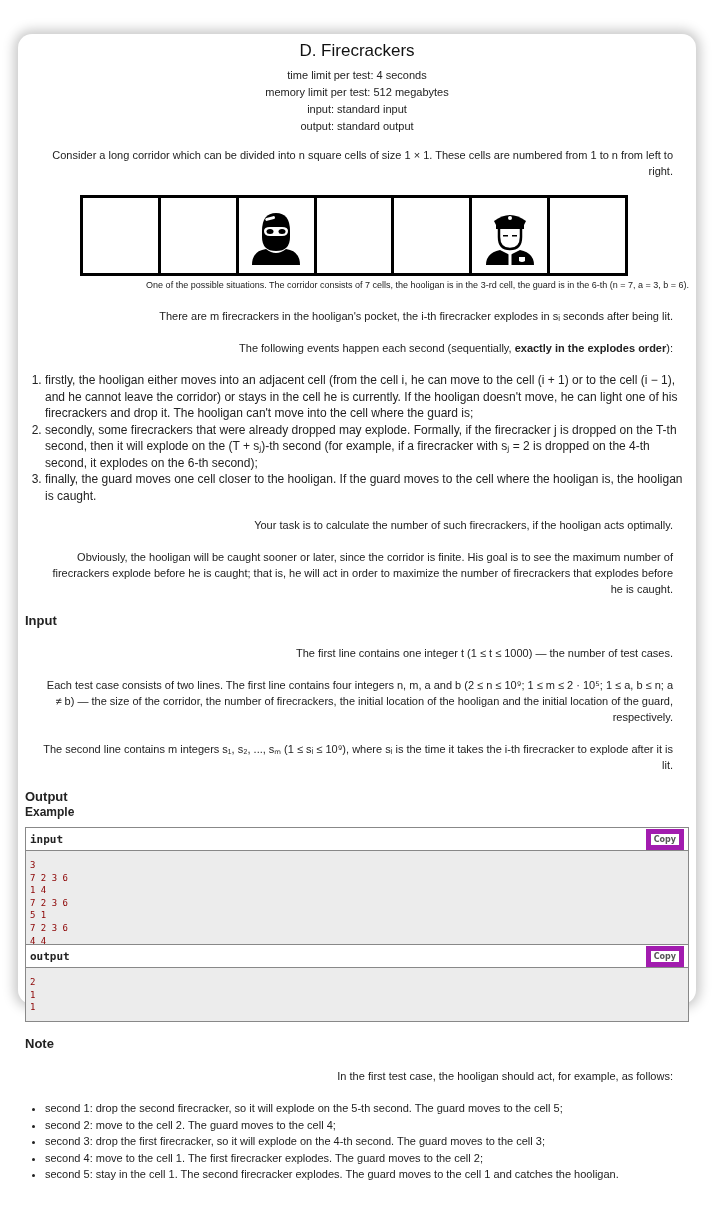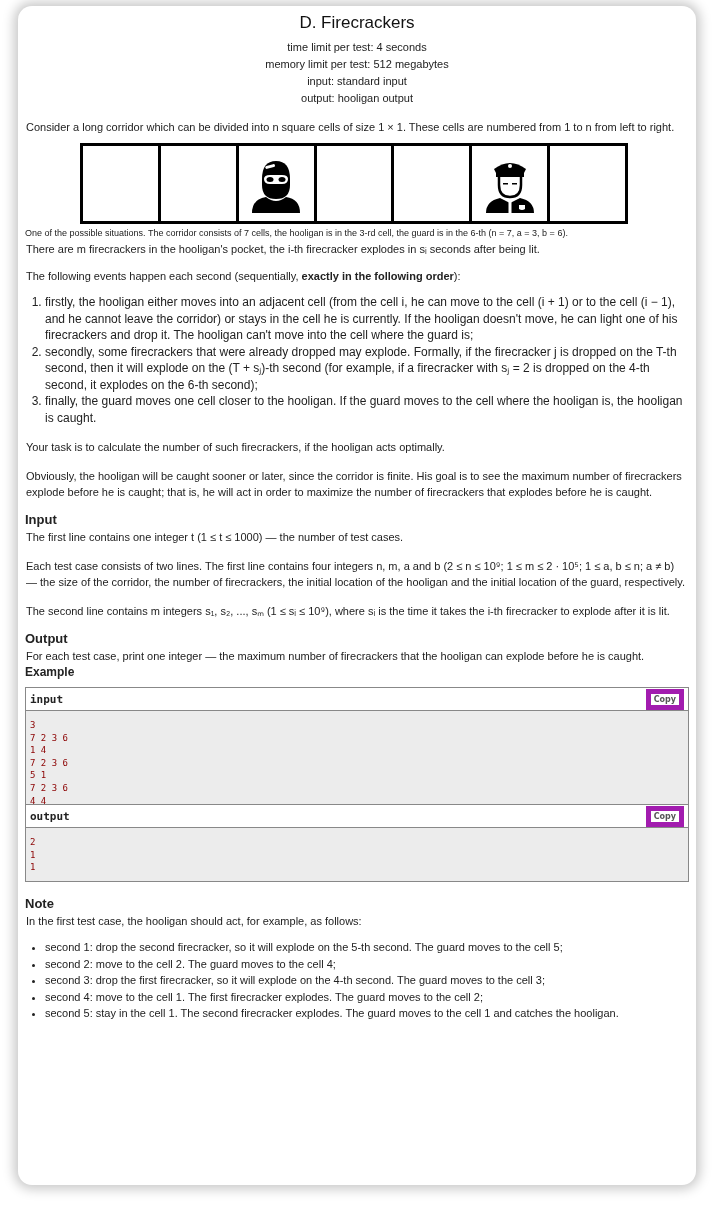--- a/index.html
+++ b/index.html
@@ -6,22 +6,22 @@
   body {
     width: 714px; height: 1215px;
     background: #ffffff;
     font-family: "Liberation Sans", sans-serif;
     color: #222;
     position: relative;
     overflow: hidden;
   }
   .card {
     position: absolute;
-    left: 18px; top: 6px;
-    width: 678px; height: 1179px;
+    left: 18px; top: 34px;
+    width: 678px; height: 970px;
     background: #fff;
     border-radius: 14px;
     box-shadow: 0 0 12px 4px rgba(0,0,0,0.22);
     box-sizing: border-box;
     padding: 0 7px;
   }
   .title {
     text-align: center;
     font-size: 17px;
     margin-top: 6px;
@@ -30,37 +30,38 @@
   }
   .limits {
     text-align: center;
     font-size: 11px;
     line-height: 17px;
     margin-top: 5px;
   }
   p, .para {
     font-size: 11px;
     line-height: 16px;
-    margin: 1px;
+    margin: 16px;
+    text-align: right;
   }
   .sec { margin-top: 13px; }
   .corridor {
     margin: 8px 0 0 55px;
     display: flex;
     width: 548px; height: 81px;
     border: 3px solid #000;
     box-sizing: border-box;
   }
   .cell {
     flex: 1;
     border-right: 3px solid #000;
     display: flex; align-items: center; justify-content: center;
   }
   .cell:last-child { border-right: none; }
-  .caption { font-size: 9px; text-align: left; line-height: 14px; margin-top: 2px; }
+  .caption { font-size: 9px; text-align: right; line-height: 14px; margin-top: 2px; }
   ol { margin: 10px 0 0 0; padding-left: 20px; font-size: 12px; line-height: 16.5px; }
   ol li { padding-left: 0; }
   h3 { font-size: 13px; margin: 12px 0 0 0; line-height: 16px; font-weight: bold; }
   .example-label { font-size: 12px; font-weight: bold; }
   .sample {
     margin-top: 8px;
     border: 1px solid #888;
   }
   .sample-head {
     height: 22px;
@@ -93,21 +94,21 @@
 </style>
 </head>
 <body>
 
 <div class="card">
   <div class="title">D. Firecrackers</div>
   <div class="limits">
     <div>time limit per test: 4 seconds</div>
     <div>memory limit per test: 512 megabytes</div>
     <div>input: standard input</div>
-    <div>output: hooligan output</div>
+    <div>output: standard output</div>
   </div>
 
   <p class="sec" style="margin-top:12px">Consider a long corridor which can be divided into n square cells of size 1 × 1. These cells are numbered from 1 to n from left to right.</p>
 
   <div class="corridor">
     <div class="cell"></div>
     <div class="cell"></div>
     <div class="cell">
       <svg width="56" height="58" viewBox="0 0 56 58">
         <path d="M14 24 Q14 6 28 6 Q42 6 42 24 L42 30 Q42 44 28 44 Q14 44 14 30 Z" fill="#000"></path>
@@ -131,38 +132,37 @@
         <path d="M4 58 Q4 46 18 43 L28 48 L38 43 Q52 46 52 58 Z" fill="#000"></path>
         <rect x="26.5" y="47" width="3" height="11" fill="#fff"></rect>
         <path d="M37 50 L43 50 L43 54 Q40 56 37 54 Z" fill="#fff"></path>
       </svg>
     </div>
     <div class="cell"></div>
   </div>
   <div class="caption">One of the possible situations. The corridor consists of 7 cells, the hooligan is in the 3-rd cell, the guard is in the 6-th (n = 7, a = 3, b = 6).</div>
 
   <p>There are m firecrackers in the hooligan's pocket, the i-th firecracker explodes in sᵢ seconds after being lit.</p>
-  <p class="sec" style="margin-top:11px"><span>The following events happen each second (sequentially, </span><b>exactly in the following order</b><span>):</span></p>
+  <p class="sec" style="margin-top:11px"><span>The following events happen each second (sequentially, </span><b>exactly in the explodes order</b><span>):</span></p>
 
   <ol>
     <li>firstly, the hooligan either moves into an adjacent cell (from the cell i, he can move to the cell (i + 1) or to the cell (i − 1), and he cannot leave the corridor) or stays in the cell he is currently. If the hooligan doesn't move, he can light one of his firecrackers and drop it. The hooligan can't move into the cell where the guard is;</li>
     <li>secondly, some firecrackers that were already dropped may explode. Formally, if the firecracker j is dropped on the T-th second, then it will explode on the (T + sⱼ)-th second (for example, if a firecracker with sⱼ = 2 is dropped on the 4-th second, it explodes on the 6-th second);</li>
     <li>finally, the guard moves one cell closer to the hooligan. If the guard moves to the cell where the hooligan is, the hooligan is caught.</li>
   </ol>
 
   <p class="sec">Your task is to calculate the number of such firecrackers, if the hooligan acts optimally.</p>
   <p class="sec" style="margin-top:13px">Obviously, the hooligan will be caught sooner or later, since the corridor is finite. His goal is to see the maximum number of firecrackers explode before he is caught; that is, he will act in order to maximize the number of firecrackers that explodes before he is caught.</p>
 
   <h3>Input</h3>
   <p>The first line contains one integer t (1 ≤ t ≤ 1000) — the number of test cases.</p>
   <p class="sec">Each test case consists of two lines. The first line contains four integers n, m, a and b (2 ≤ n ≤ 10⁹; 1 ≤ m ≤ 2 · 10⁵; 1 ≤ a, b ≤ n; a ≠ b) — the size of the corridor, the number of firecrackers, the initial location of the hooligan and the initial location of the guard, respectively.</p>
   <p class="sec">The second line contains m integers s₁, s₂, ..., sₘ (1 ≤ sᵢ ≤ 10⁹), where sᵢ is the time it takes the i-th firecracker to explode after it is lit.</p>
 
   <h3>Output</h3>
-  <p>For each test case, print one integer — the maximum number of firecrackers that the hooligan can explode before he is caught.</p>
 
   <div class="example-label">Example</div>
 
   <div class="sample">
     <div class="sample-head">
       <span>input</span>
       <span class="copy-btn">Copy</span>
     </div>
     <div class="sample-body" style="height:93px;box-sizing:border-box">3
 7 2 3 6

